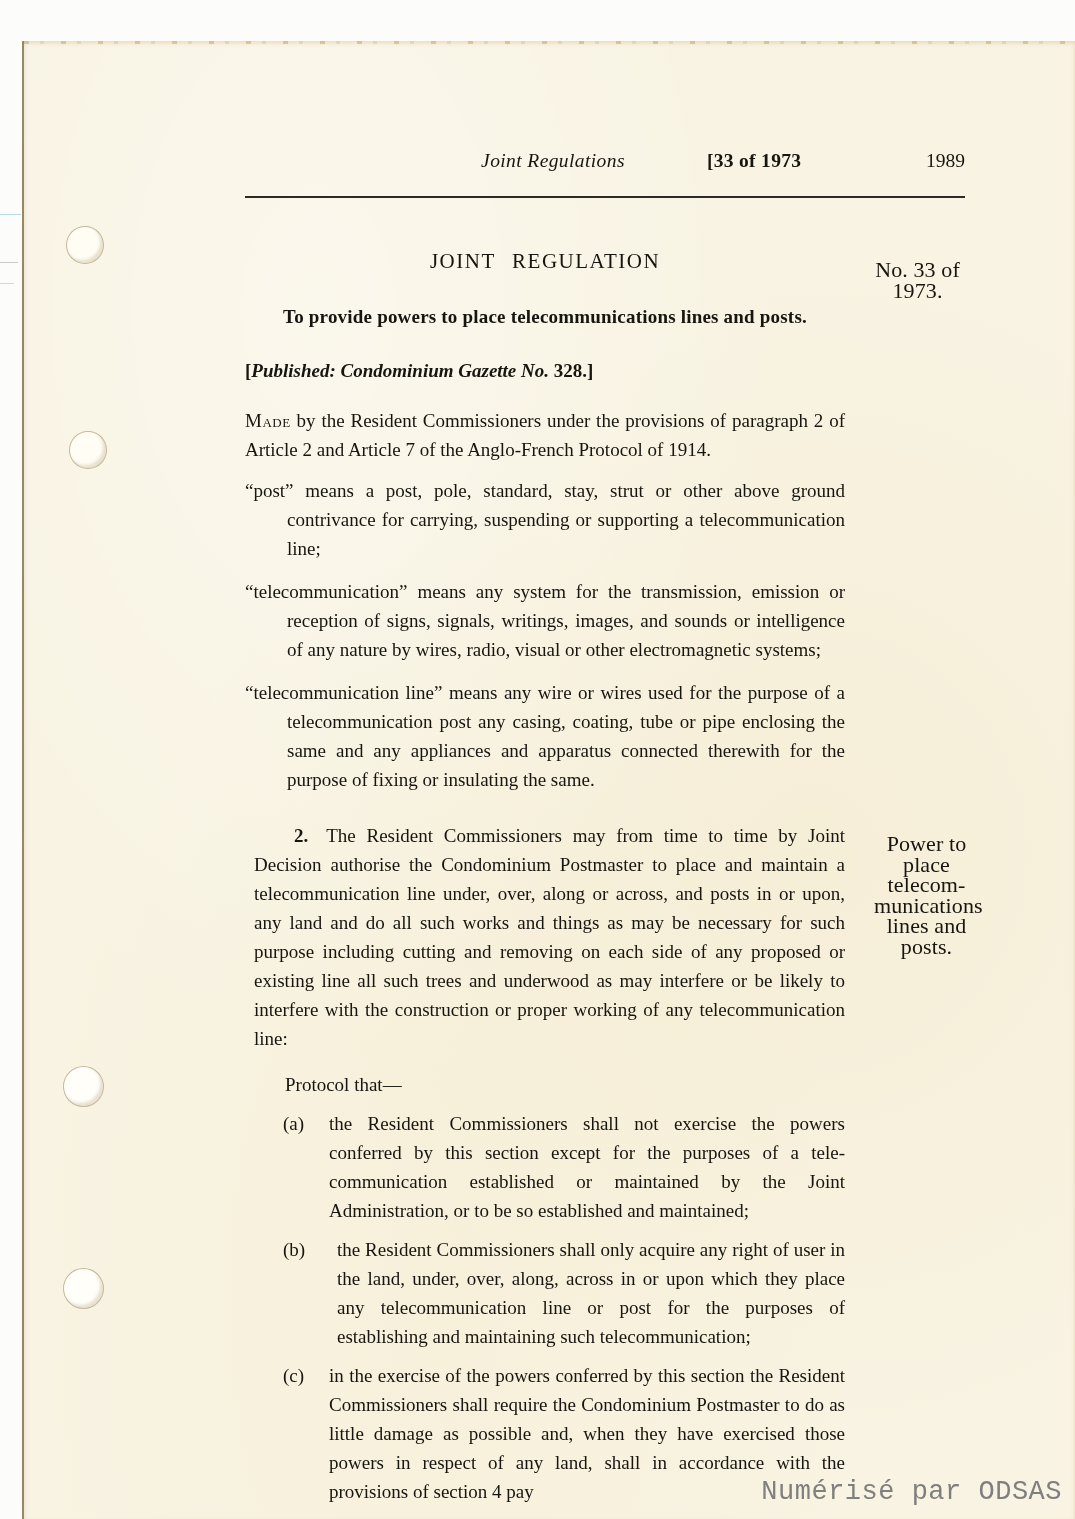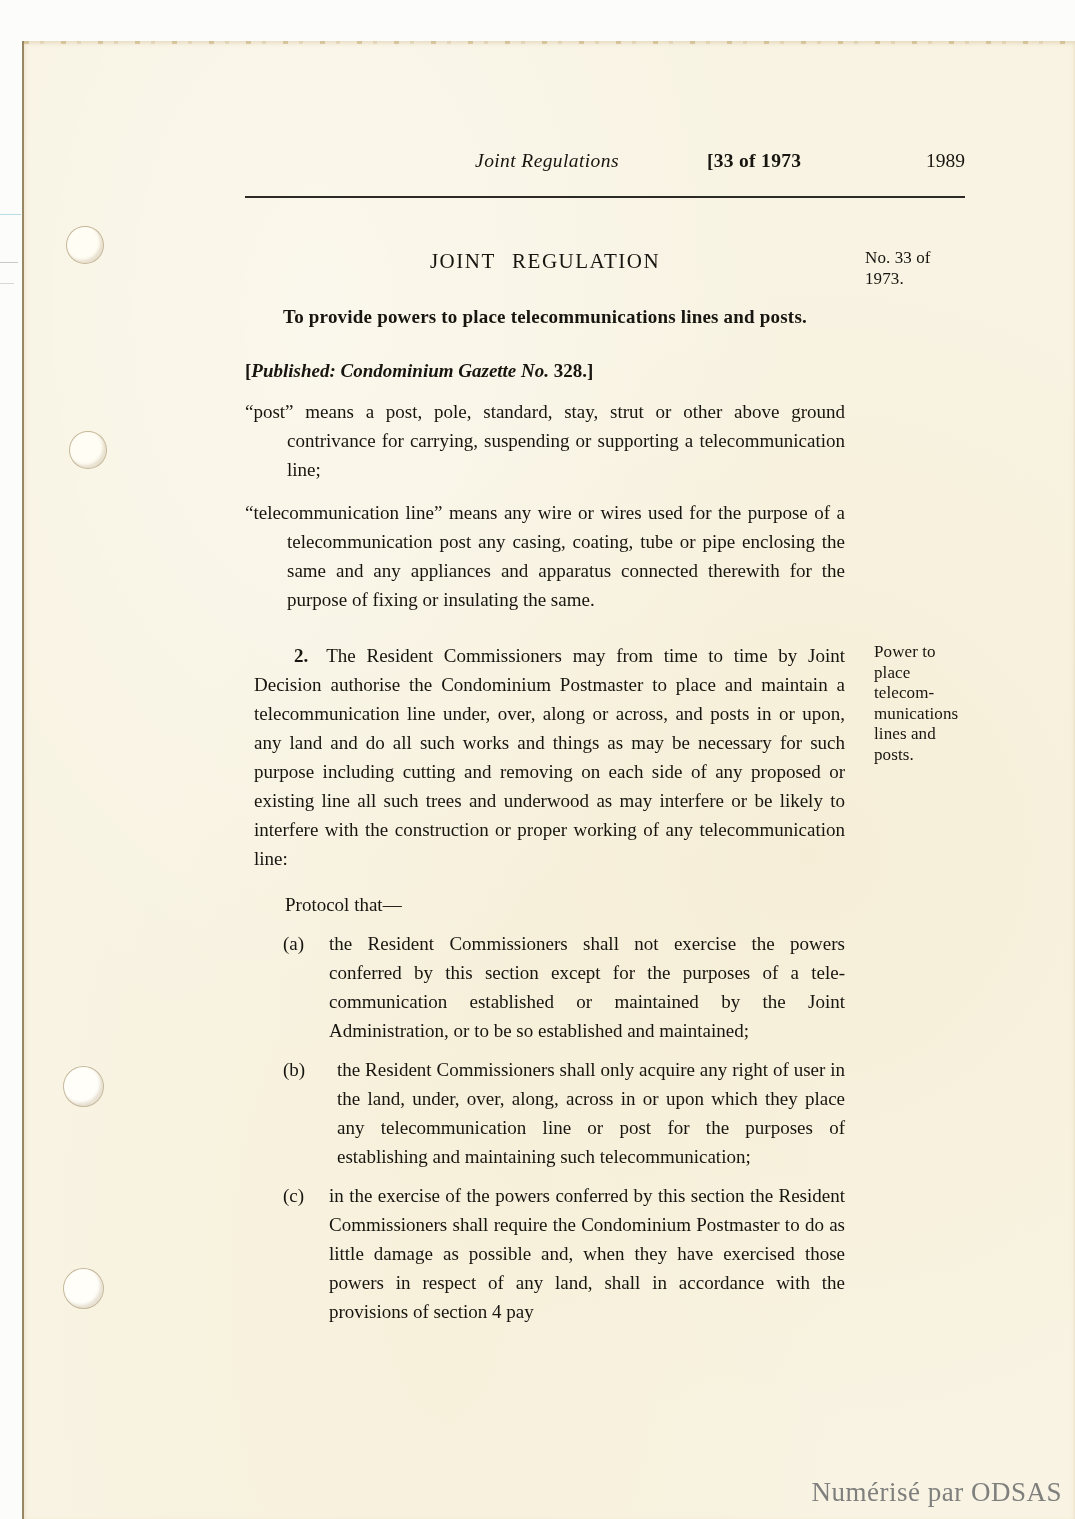--- a/index.html
+++ b/index.html
@@ -49,35 +49,35 @@
   
   .artifact { position: absolute; height: 1px; }
   .artifact-blue  { left: 0; top: 214px; width: 21px; background: #b8dce6; }
   .artifact-grey1 { left: 0; top: 262px; width: 18px; background: #c9c9c6; }
   .artifact-grey2 { left: 0; top: 283px; width: 14px; background: #d8d8d4; }
 
   
   .content { position: absolute; left: 245px; top: 150px; width: 720px; }
 
   .header-row { position: relative; height: 28px; font-size: 19.5px; }
-  .running-title { position: absolute; left: 2px; width: 600px; text-align: center; font-style: italic; letter-spacing: 0.4px; }
+  .running-title { position: absolute; left: 8px; width: 600px; text-align: center; font-style: italic; letter-spacing: 0.4px; }
   .citation { position: absolute; left: 462px; font-weight: bold; letter-spacing: 0.3px; }
   .pagenum { position: absolute; right: 0; }
 
   .rule { border: 0; border-top: 2.5px solid #2c2a25; margin-top: 18px; }
 
   .main { width: 600px; font-size: 19px; line-height: 29px; }
   .justify { text-align: justify; }
 
   .heading-block { position: relative; margin-top: 49px; text-align: center; }
   .heading { font-size: 21px; letter-spacing: 1.5px; word-spacing: 10px; }
 
   .margin-note {
-    position: absolute; left: 620px; top: 1px; width: 105px;
-    text-align: left; font-size: 17px; line-height: 20.5px;
+    position: absolute; left: 620px; top: 13px; width: 105px;
+    text-align: center; font-size: 22px; line-height: 20.5px;
     white-space: pre-line; letter-spacing: 0.1px;
   }
 
   .long-title { margin-top: 26px; font-weight: bold; text-align: center; letter-spacing: 0.2px; }
   .published { margin-top: 25px; font-weight: bold; }
   .published .ital { font-style: italic; }
   .made { margin-top: 21px; }
   .sc { font-variant: small-caps; letter-spacing: 0.5px; }
 
   .sec { position: relative; }
@@ -88,21 +88,21 @@
 
   .def { padding-left: 42px; text-indent: -42px; margin-top: 14px; }
   .def-first { margin-top: 12px; }
 
   .proviso-intro { margin-top: 17px; text-indent: 40px; }
   .clause { position: relative; padding-left: 84px; margin-top: 10px; }
   .clause-label { position: absolute; left: 38px; top: 0; }
 
   .watermark {
     position: absolute; right: 13px; top: 1477px;
-    font-family: Liberation Serif, serif;
+    font-family: Liberation Mono, monospace;
     font-size: 27px; color: #7f7f7d; letter-spacing: 0.5px;
   }
 </style>
 </head>
 <body>
 
 <div class="paper"></div>
 <div class="paper-top-edge"></div>
 
 <div class="artifact artifact-blue"></div>
@@ -129,23 +129,25 @@
     <div class="heading-block">
       <span class="heading">JOINT REGULATION</span>
       <span class="margin-note">No. 33 of
 1973.</span>
     </div>
 
     <p class="long-title">To provide powers to place telecommunications lines and posts.</p>
 
     <p class="published"><span>[</span><span class="ital">Published: Condominium Gazette No.</span><span> 328.]</span></p>
 
+    <p class="made justify"><span class="sc">Made</span><span> by the Resident Commissioners under the provisions of paragraph 2 of Article 2 and Article 7 of the Anglo-French Protocol of 1914.</span></p>
 
 
     <p class="def def-first justify">“post” means a post, pole, standard, stay, strut or other above ground contrivance for carrying, suspending or supporting a telecommunication line;</p>
+    <p class="def justify">“telecommunication” means any system for the transmission, emission or reception of signs, signals, writings, images, and sounds or intelligence of any nature by wires, radio, visual or other electromagnetic systems;</p>
     <p class="def justify">“telecommunication line” means any wire or wires used for the purpose of a telecommunication post any casing, coating, tube or pipe enclosing the same and any appliances and apparatus connected therewith for the purpose of fixing or insulating the same.</p>
 
     <div class="sec sec-2">
       <p class="sec-para justify"><span class="sec-num">2.</span><span>The Resident Commissioners may from time to time by Joint Decision authorise the Condominium Postmaster to place and maintain a telecommunication line under, over, along or across, and posts in or upon, any land and do all such works and things as may be necessary for such purpose including cutting and removing on each side of any proposed or existing line all such trees and underwood as may interfere or be likely to interfere with the construction or proper working of any telecommunication line:</span></p>
       <span class="margin-note">Power to
 place
 telecom-
 munications
 lines and
 posts.</span>

